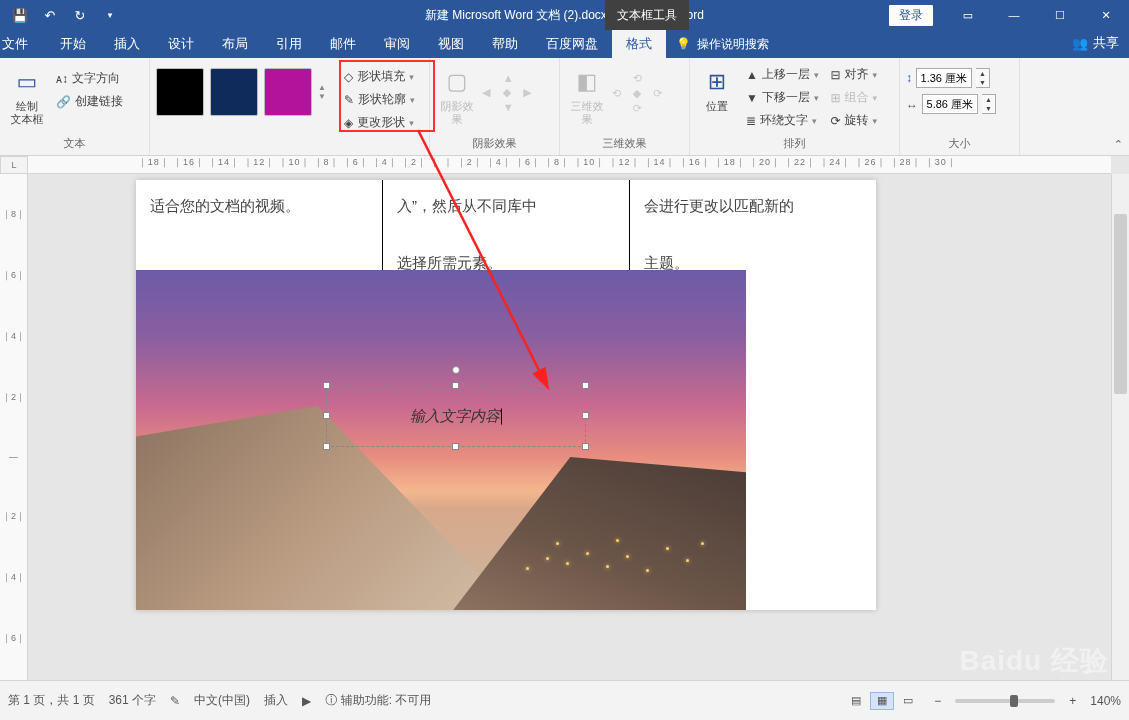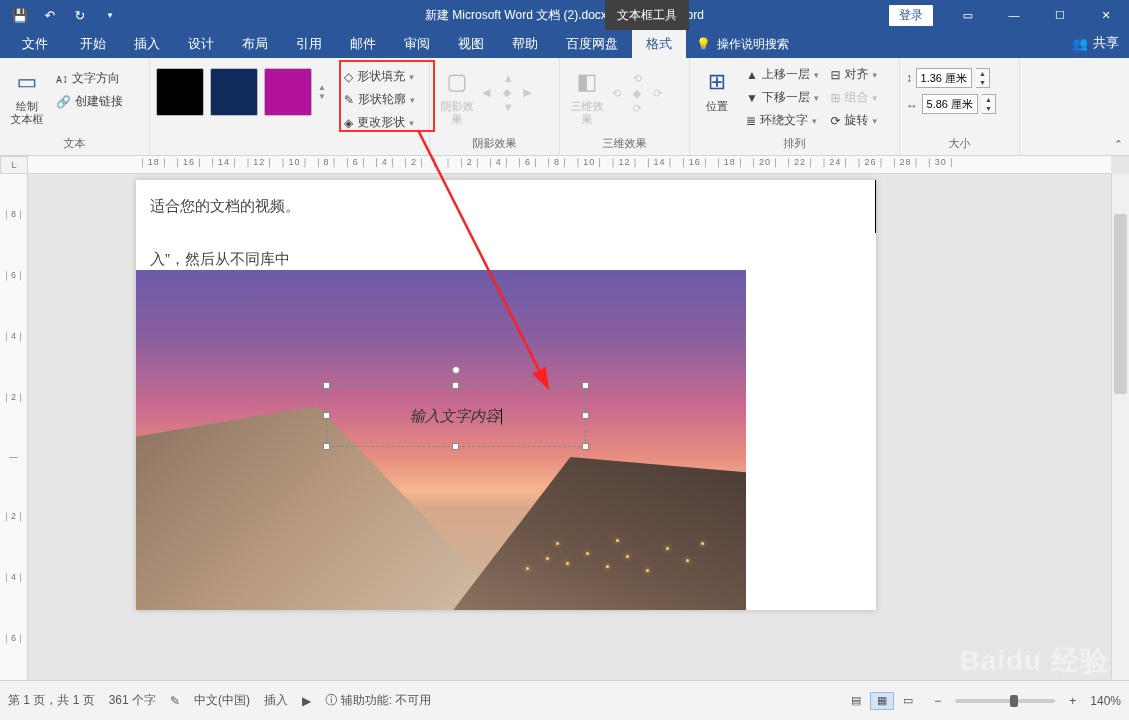--- a/index.html
+++ b/index.html
@@ -11,21 +11,21 @@
 .qat .btn { width:28px; height:28px; display:flex; align-items:center; justify-content:center; font-size:13px; }
 .title-center { position:absolute; left:50%; transform:translateX(-50%); font-size:12px; white-space:nowrap; }
 .contextual-tab { position:absolute; left:605px; top:0; height:30px; background:#404040; color:#fff; padding:0 12px; display:flex; align-items:center; font-size:12px; }
 .win-controls { position:absolute; right:0; top:0; display:flex; align-items:center; height:30px; }
 .login-btn { background:#fff; color:#2b579a; padding:2px 10px; font-size:12px; margin-right:12px; border-radius:1px; }
 .win-btn { width:46px; height:30px; display:flex; align-items:center; justify-content:center; font-size:11px; }
 
 
 .menubar { height:28px; background:#2b579a; display:flex; align-items:stretch; position:relative; }
 .menu-tab { color:#fff; padding:0 14px; display:flex; align-items:center; font-size:13px; cursor:pointer; }
-.menu-tab.file { padding-left:22px; padding-right:18px;text-align:right; }
+.menu-tab.file { padding-left:2px; padding-right:18px;text-align:right; }
 .menu-tab.active { background:#f3f3f3; color:#2b579a; }
 .tell-me { color:#fff; padding:0 10px; display:flex; align-items:center; gap:6px; font-size:12px; }
 .share { position:absolute; right:10px; color:#fff; display:flex; align-items:center; gap:4px; font-size:13px; top:4px;}
 
 
 .ribbon { height:98px; background:#f3f3f3; border-bottom:1px solid #d4d4d4; display:flex; position:relative; }
 .group { border-right:1px solid #e1e1e1; padding:4px 6px 2px 6px; display:flex; flex-direction:column; justify-content:space-between; }
 .group-label { text-align:center; font-size:11px; color:#666; padding-bottom:2px; position:relative;}
 .group-body { flex:1; display:flex; align-items:flex-start; gap:4px; }
 .big-btn { display:flex; flex-direction:column; align-items:center; justify-content:center; width:42px; padding-top:4px; gap:2px; font-size:11px; text-align:center; line-height:1.2; }
@@ -41,21 +41,21 @@
 .collapse { position:absolute; right:6px; bottom:4px; font-size:11px; color:#666;}
 
 
 .workarea { position:absolute; top:156px; left:0; right:0; bottom:24px; background:#e6e6e6; display:flex; }
 .corner { width:28px; height:18px; background:#f3f3f3; border:1px solid #d4d4d4; display:flex; align-items:center; justify-content:center; font-size:9px; color:#777; position:absolute; top:0; left:0;}
 .hruler { position:absolute; top:0; left:28px; right:18px; height:18px; background:#f9f9f9; border-bottom:1px solid #d4d4d4; overflow:hidden;}
 .hruler-inner { position:relative; height:100%; font-size:9px; color:#777; letter-spacing:1px; white-space:nowrap; padding-left:110px;}
 .vruler { position:absolute; top:18px; left:0; width:28px; bottom:0; background:#f9f9f9; border-right:1px solid #d4d4d4; display:flex; flex-direction:column; align-items:center; font-size:9px; color:#777; gap:24px; padding-top:10px;}
 .doc-scroll { position:absolute; top:18px; left:28px; right:18px; bottom:0; overflow:hidden; background:#e6e6e6;}
 .page { position:absolute; left:108px; top:6px; width:740px; background:#fff; box-shadow:0 0 6px rgba(0,0,0,.2); padding:0; }
-.text-cols { display:flex; height:90px;flex-direction:column; }
+.text-cols { display:flex; height:90px; }
 .text-cols .col { flex:1; border-right:1px solid #000; padding:12px 14px; font-size:15px; line-height:1.9; }
 .text-cols .col:last-child { border-right:none; }
 .photo { position:relative; width:610px; height:340px; margin-left:0;font-style:italic; }
 .sky { position:absolute; inset:0; background:linear-gradient(to bottom,#6b5ba8 0%,#8a5f9f 20%,#c96a8f 40%,#e88d7f 55%,#f4b78f 65%,#d9a88a 70%,#c9b79f 100%); }
 .dune-left { position:absolute; left:0; bottom:0; width:62%; height:60%; background:linear-gradient(135deg,#8c7360 0%,#b89a80 50%,#d4bfa8 100%); clip-path:polygon(0 15%,48% 0,100% 100%,0 100%); }
 .dune-right { position:absolute; right:0; bottom:0; width:48%; height:45%; background:linear-gradient(200deg,#4a3b36 0%,#6b5548 60%,#8c7360 100%); clip-path:polygon(40% 0,100% 10%,100% 100%,0 100%); }
 .lights { position:absolute; right:30px; bottom:30px; width:200px; height:60px; }
 .light { position:absolute; width:3px; height:3px; background:#ffcf6b; border-radius:50%; box-shadow:0 0 4px #ffcf6b; }
 .textbox-sel { position:absolute; left:190px; top:115px; width:260px; height:62px; border:1px dashed #888; }
 .handle { position:absolute; width:7px; height:7px; background:#fff; border:1px solid #888; }
@@ -322,20 +322,21 @@
     </div>
   <div class="vscroll">
       <div class="thumb"></div>
     </div>
 
   <div class="doc-scroll">
     <div class="page">
       <div class="text-cols">
         <div class="col"><span>适合您的文档的视频。</span></div>
         <div class="col"><span>入”，然后从不同库中</span><br><br><span>选择所需元素。</span></div>
+        <div class="col"><span>会进行更改以匹配新的</span><br><br><span>主题。</span></div>
       </div>
       <div class="photo">
         <div class="sky"></div>
         <div class="dune-left"></div>
         <div class="dune-right"></div>
         <div class="lights">
           <div class="light" style="left:10px;bottom:10px"></div>
             <div class="light" style="left:30px;bottom:20px"></div>
           <div class="light" style="left:50px;bottom:15px"></div>
             <div class="light" style="left:70px;bottom:25px"></div>

